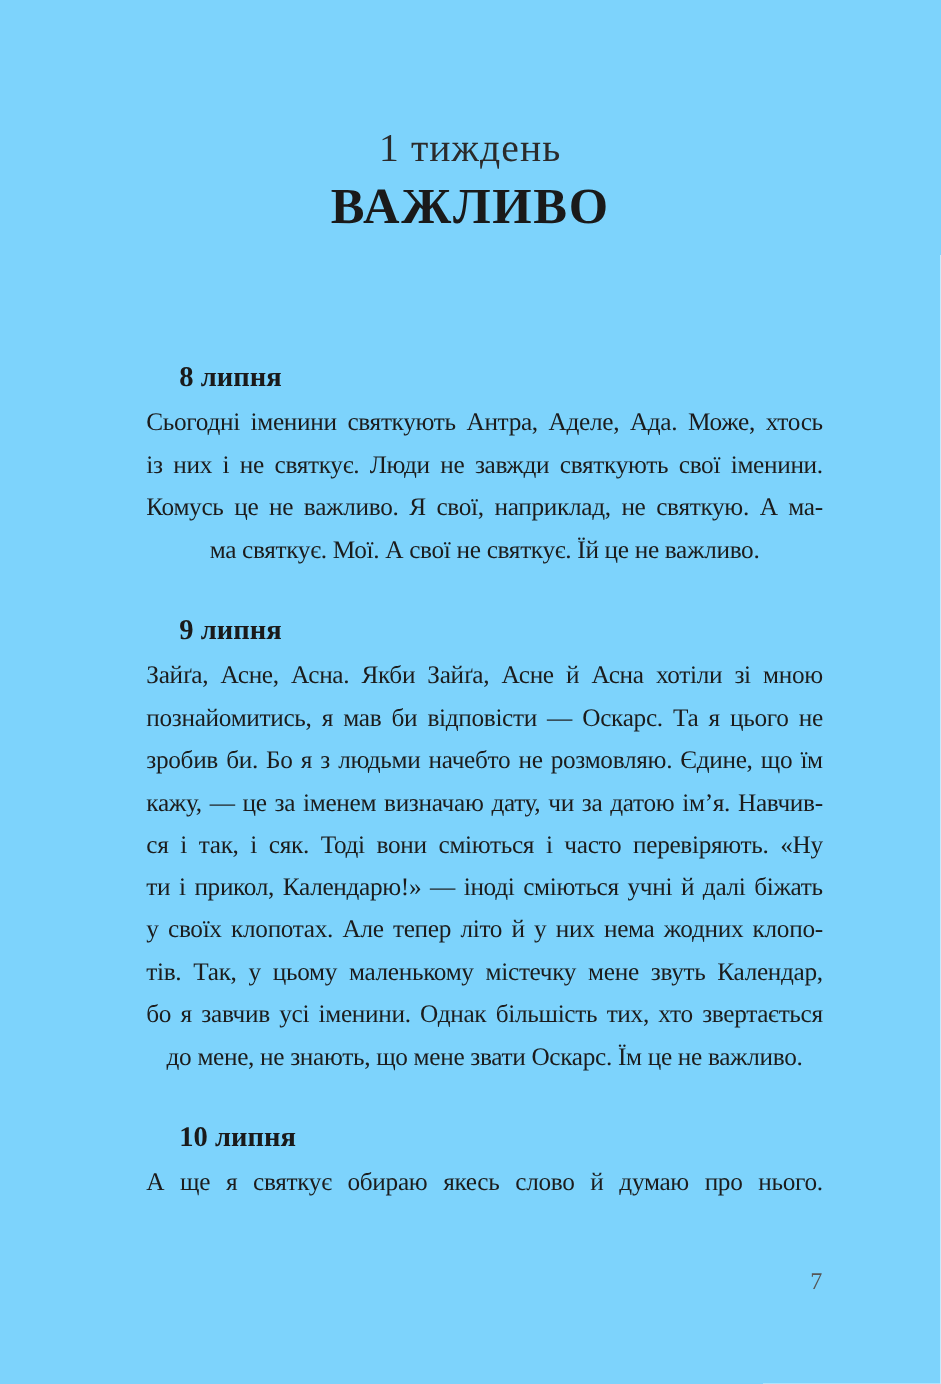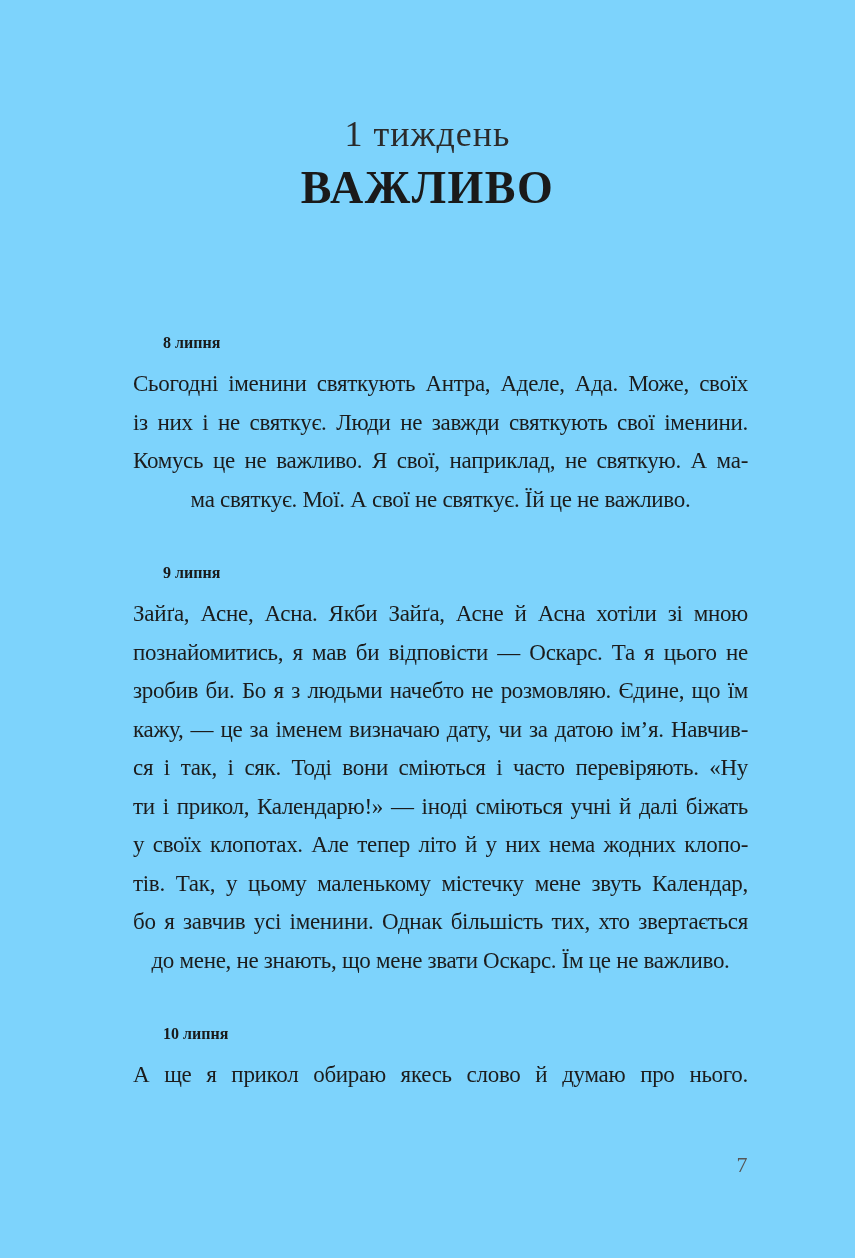--- a/index.html
+++ b/index.html
@@ -42,21 +42,21 @@
     position: absolute;
     left: 133px;
     top: 328px;
     width: 615px;
   }
   .entry + .entry {
     margin-top: 39px;
   }
   .entry-date {
     margin: 0 0 7px 30px;
-    font-size: 16px;
+    font-size: 26px;
     font-weight: 700;
     line-height: 30px;
     color: #1a1a1a;
   }
   .para {
     font-size: 23px;
     line-height: 38.5px;
     letter-spacing: -0.3px;
   }
   .line {
@@ -85,21 +85,21 @@
   <header class="chapter-header">
     <div class="week-label">1 тиждень</div>
     <h1 class="chapter-title">ВАЖЛИВО</h1>
   </header>
 
   <main class="content">
 
     <section class="entry">
       <h2 class="entry-date">8 липня</h2>
       <div class="para">
-        <div class="line j">Сьогодні іменини святкують Антра, Аделе, Ада. Може, своїх</div>
+        <div class="line j">Сьогодні іменини святкують Антра, Аделе, Ада. Може, хтось</div>
         <div class="line j">із них і не святкує. Люди не завжди святкують свої іменини.</div>
         <div class="line j">Комусь це не важливо. Я свої, наприклад, не святкую. А ма-</div>
         <div class="line">ма святкує. Мої. А свої не святкує. Їй це не важливо.</div>
       </div>
     </section>
 
     <section class="entry">
       <h2 class="entry-date">9 липня</h2>
       <div class="para">
         <div class="line j">Зайґа, Асне, Асна. Якби Зайґа, Асне й Асна хотіли зі мною</div>
@@ -111,21 +111,21 @@
         <div class="line j">у своїх клопотах. Але тепер літо й у них нема жодних клопо-</div>
         <div class="line j">тів. Так, у цьому маленькому містечку мене звуть Календар,</div>
         <div class="line j">бо я завчив усі іменини. Однак більшість тих, хто звертається</div>
         <div class="line">до мене, не знають, що мене звати Оскарс. Їм це не важливо.</div>
       </div>
     </section>
 
     <section class="entry">
       <h2 class="entry-date">10 липня</h2>
       <div class="para">
-        <div class="line j">А ще я прикол обираю якесь слово й думаю про нього.</div>
+        <div class="line j">А ще я святкує обираю якесь слово й думаю про нього.</div>
       </div>
     </section>
 
   </main>
 
   <div class="page-number">7</div>
 
 </div>
 
 </body></html>

